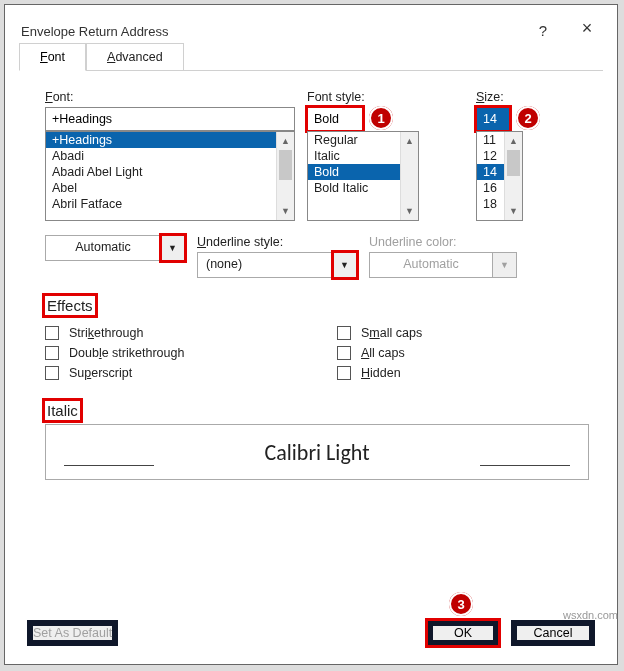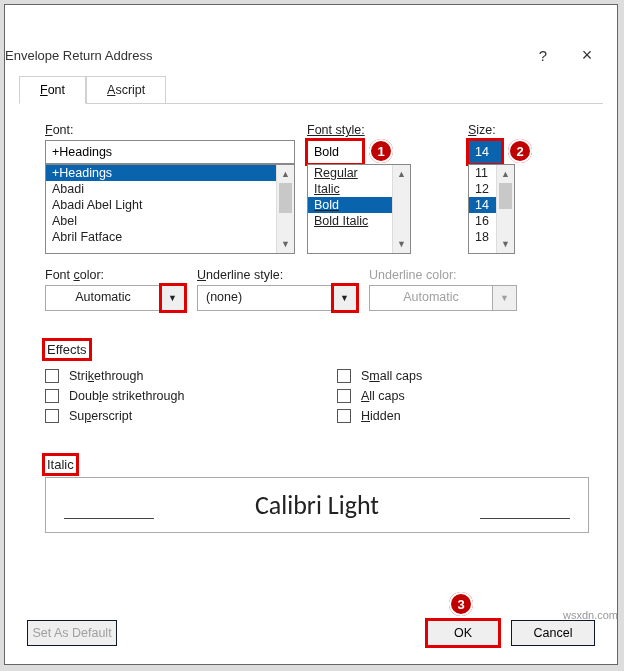--- a/index.html
+++ b/index.html
@@ -1,80 +1,80 @@
 <!DOCTYPE html>
 <html><head>
 <meta charset="utf-8">
 <style>
   * { box-sizing: border-box; font-family: "Segoe UI", Tahoma, sans-serif; }
   body { margin: 0; background: #888; display:flex; justify-content:center; }
   .wrap { width:624px; height:671px; background:#ddd; padding:4px 6px 6px 4px; position:relative; }
   .dialog { width:100%; height:100%; background:#fff; border:1px solid #666; position:relative; }
-  .titlebar { height:34px; display:flex; align-items:center; padding:0 8px 0 0;margin-top:33px; }
+  .titlebar { height:34px; display:flex; align-items:flex-end; padding:0 8px 0 16px; }
   .titlebar .title { flex:1; font-size:13px; color:#333; }
   .titlebar .btn { width:44px; text-align:center; font-size:15px; color:#333; cursor:pointer; }
   .tabs { display:flex; padding:4px 14px 0 14px; }
   .tab { padding:6px 20px; font-size:12.5px; border:1px solid #d0d0d0; border-bottom:none; background:#fff; cursor:pointer; }
   .tab.inactive { background:#fff; color:#222; }
   .tab.active { background:#fff; border-bottom:1px solid #fff; position:relative; z-index:2; }
   .tabline { height:1px; background:#d0d0d0; margin:0 14px; position:relative; top:-1px; }
   .body { padding:18px 28px 10px 40px; font-size:12.5px; color:#222; }
   .row1 { display:flex; gap:12px; }
   .col-font { width:250px; }
-  .col-style { width:104px;text-decoration:underline; }
+  .col-style { width:112px; }
   .col-size { width:92px; }
   .lbl { margin-bottom:3px; font-size:12.5px; position:relative; }
   .txt { width:100%; height:24px; border:1px solid #888; padding:2px 6px; font-size:12.5px; }
   .listbox { width:100%; height:90px; border:1px solid #888; overflow:hidden; position:relative; background:#fff; }
   .listitem { padding:1px 6px; font-size:12.5px; white-space:nowrap; cursor:pointer; }
   .listitem.sel { background:#0a64ad; color:#fff; }
   .scrollbar { position:absolute; right:0; top:0; bottom:0; width:18px; background:#f0f0f0; border-left:1px solid #ddd; }
   .scrollbar .up, .scrollbar .down { height:18px; text-align:center; line-height:18px; font-size:9px; color:#666; background:#f0f0f0; cursor:pointer; }
   .scrollbar .thumb { position:absolute; left:2px; right:2px; background:#c8c8c8; }
   .row2 { display:flex; gap:12px; margin-top:14px; }
   .colA { width:140px; }
   .colB { width:160px; }
   .colC { width:148px; }
   .dd { display:flex; }
   .dd .val { flex:1; height:26px; border:1px solid #aaa; padding:4px 8px; font-size:12.5px; }
   .dd .btn { width:24px; height:26px; border:1px solid #aaa; border-left:none; background:#efefef; display:flex; align-items:center; justify-content:center; cursor:pointer; font-size:9px; }
   .disabled, .disabled * { color:#a0a0a0 !important; }
   .section { margin-top:18px; }
-  .sec-title { font-size:13px; display:inline-block;margin-top:12px; }
+  .sec-title { font-size:15px; display:inline-block; }
   .effects-row { display:flex; margin-top:8px; }
   .effects-col { width:320px; }
   .chk { display:flex; align-items:center; gap:10px; padding:3px 0; font-size:12.5px; }
   .chk .box { width:14px; height:14px; border:1px solid #555; background:#fff; }
   .preview-box { border:1px solid #aaa; height:56px; margin-top:4px; display:flex; align-items:center; justify-content:center; position:relative; }
-  .preview-box .text { font-family: "Calibri Light", Calibri, sans-serif; font-size:26px; }
+  .preview-box .text { font-family: "Calibri Light", Calibri, sans-serif; font-size:22px; }
   .preview-box .uline { position:absolute; height:1px; background:#444; width:90px; bottom:13px; }
   .hint { font-size:12px; margin-top:6px; }
   .footer { position:absolute; left:0; right:0; bottom:0; padding:12px 22px 18px 22px; display:flex; align-items:center; }
-  .footer .btn { height:26px; padding:0 0; border:1px solid #0f172a; background:#efefef; font-size:12.5px; cursor:pointer; min-width:90px; }
+  .footer .btn { height:26px; padding:0 0; border:6px solid #0f172a; background:#efefef; font-size:12.5px; cursor:pointer; min-width:90px; }
   .footer .btn.disabled { color:#a0a0a0; }
   .redbox { outline:3px solid #e10000; outline-offset:-1px; }
   .redbox-inset { outline:3px solid #e10000; }
   .annot { position:absolute; width:24px; height:24px; border-radius:50%; background:#c00000; color:#fff; font-size:13px; font-weight:bold; display:flex; align-items:center; justify-content:center; box-shadow:0 0 0 2px #fff inset; z-index:20; }
   .watermark { position:absolute; right:6px; bottom:50px; font-size:11px; color:#999; }
 </style>
 </head>
 <body>
 
 <div class="wrap">
 <div class="dialog">
 
   <div class="titlebar">
     <div class="title">Envelope Return Address</div>
     <div class="btn">?</div>
     <div class="btn" style="font-size:18px;">×</div>
   </div>
 
   <div class="tabs">
     <div class="tab active"><span class="u" style="text-decoration:underline;">F</span><span></span><span>ont</span></div>
-    <div class="tab inactive"><span style="text-decoration:underline;">A</span><span>script</span></div>
+    <div class="tab inactive"><span style="text-decoration:underline;">A</span><span>dvanced</span></div>
   </div>
   <div class="tabline"></div>
 
   <div class="body">
 
     <div class="row1">
       <div class="col-font">
         <div class="lbl"><span style="text-decoration:underline;">F</span>ont:</div>
         <input class="txt" value="+Headings" style="">
         <div class="listbox">
@@ -125,21 +125,20 @@
             <div class="up">▲</div>
             <div class="thumb" style="top:18px; height:26px;"></div>
             <div class="down" style="position:absolute;bottom:0;left:0;right:0;">▼</div>
           </div>
         </div>
       </div>
     </div>
 
     <div class="row2">
       <div class="colA">
-        <div class="lbl">Font <span style="text-decoration:underline;">c</span>olor:</div>
         <div class="dd">
           <div class="val" style="text-align:center;">Automatic</div>
           <div class="btn redbox">▼</div>
         </div>
       </div>
       <div class="colB">
         <div class="lbl"><span style="text-decoration:underline;">U</span>nderline style:</div>
         <div class="dd">
           <div class="val">(none)</div>
           <div class="btn redbox">▼</div>

